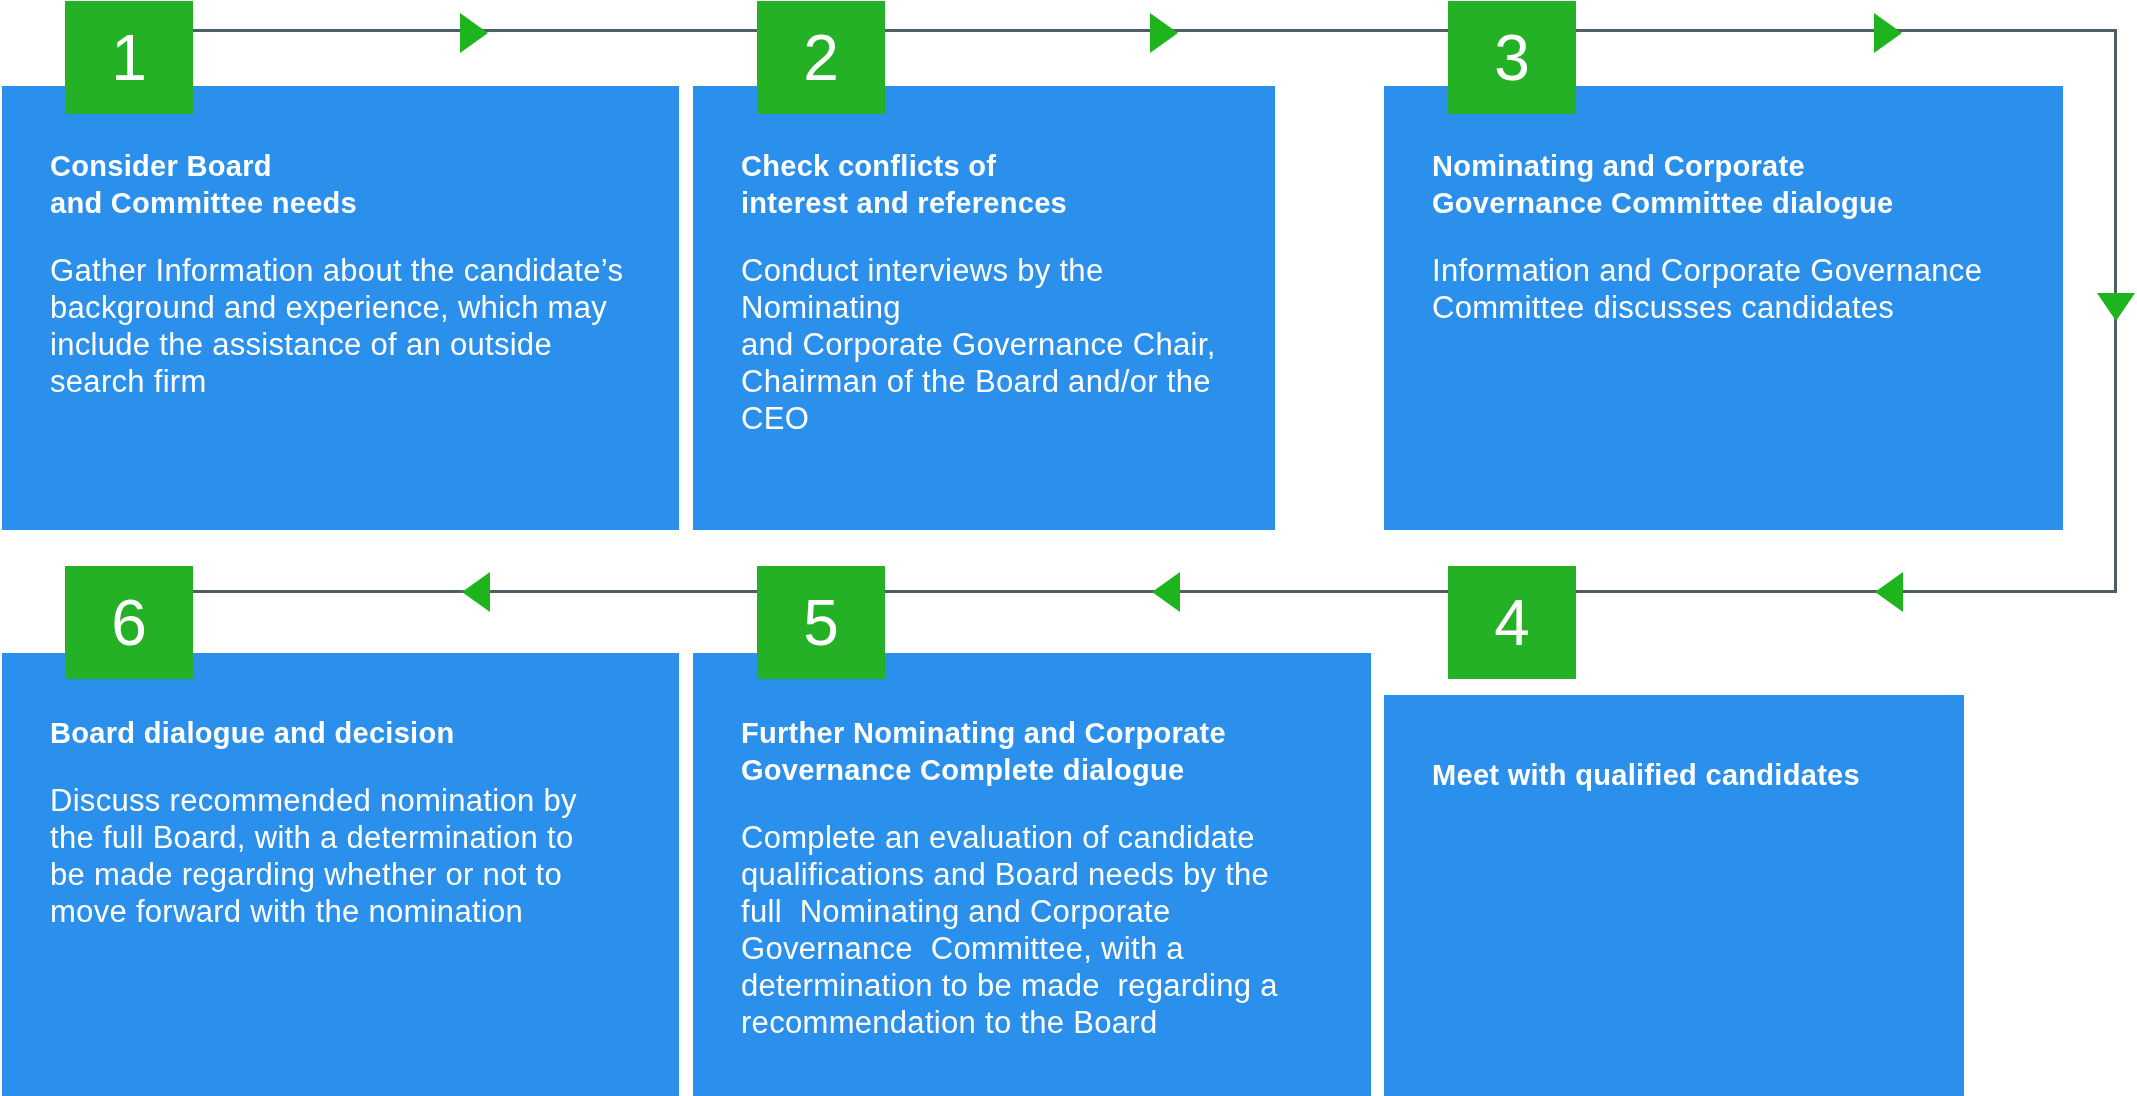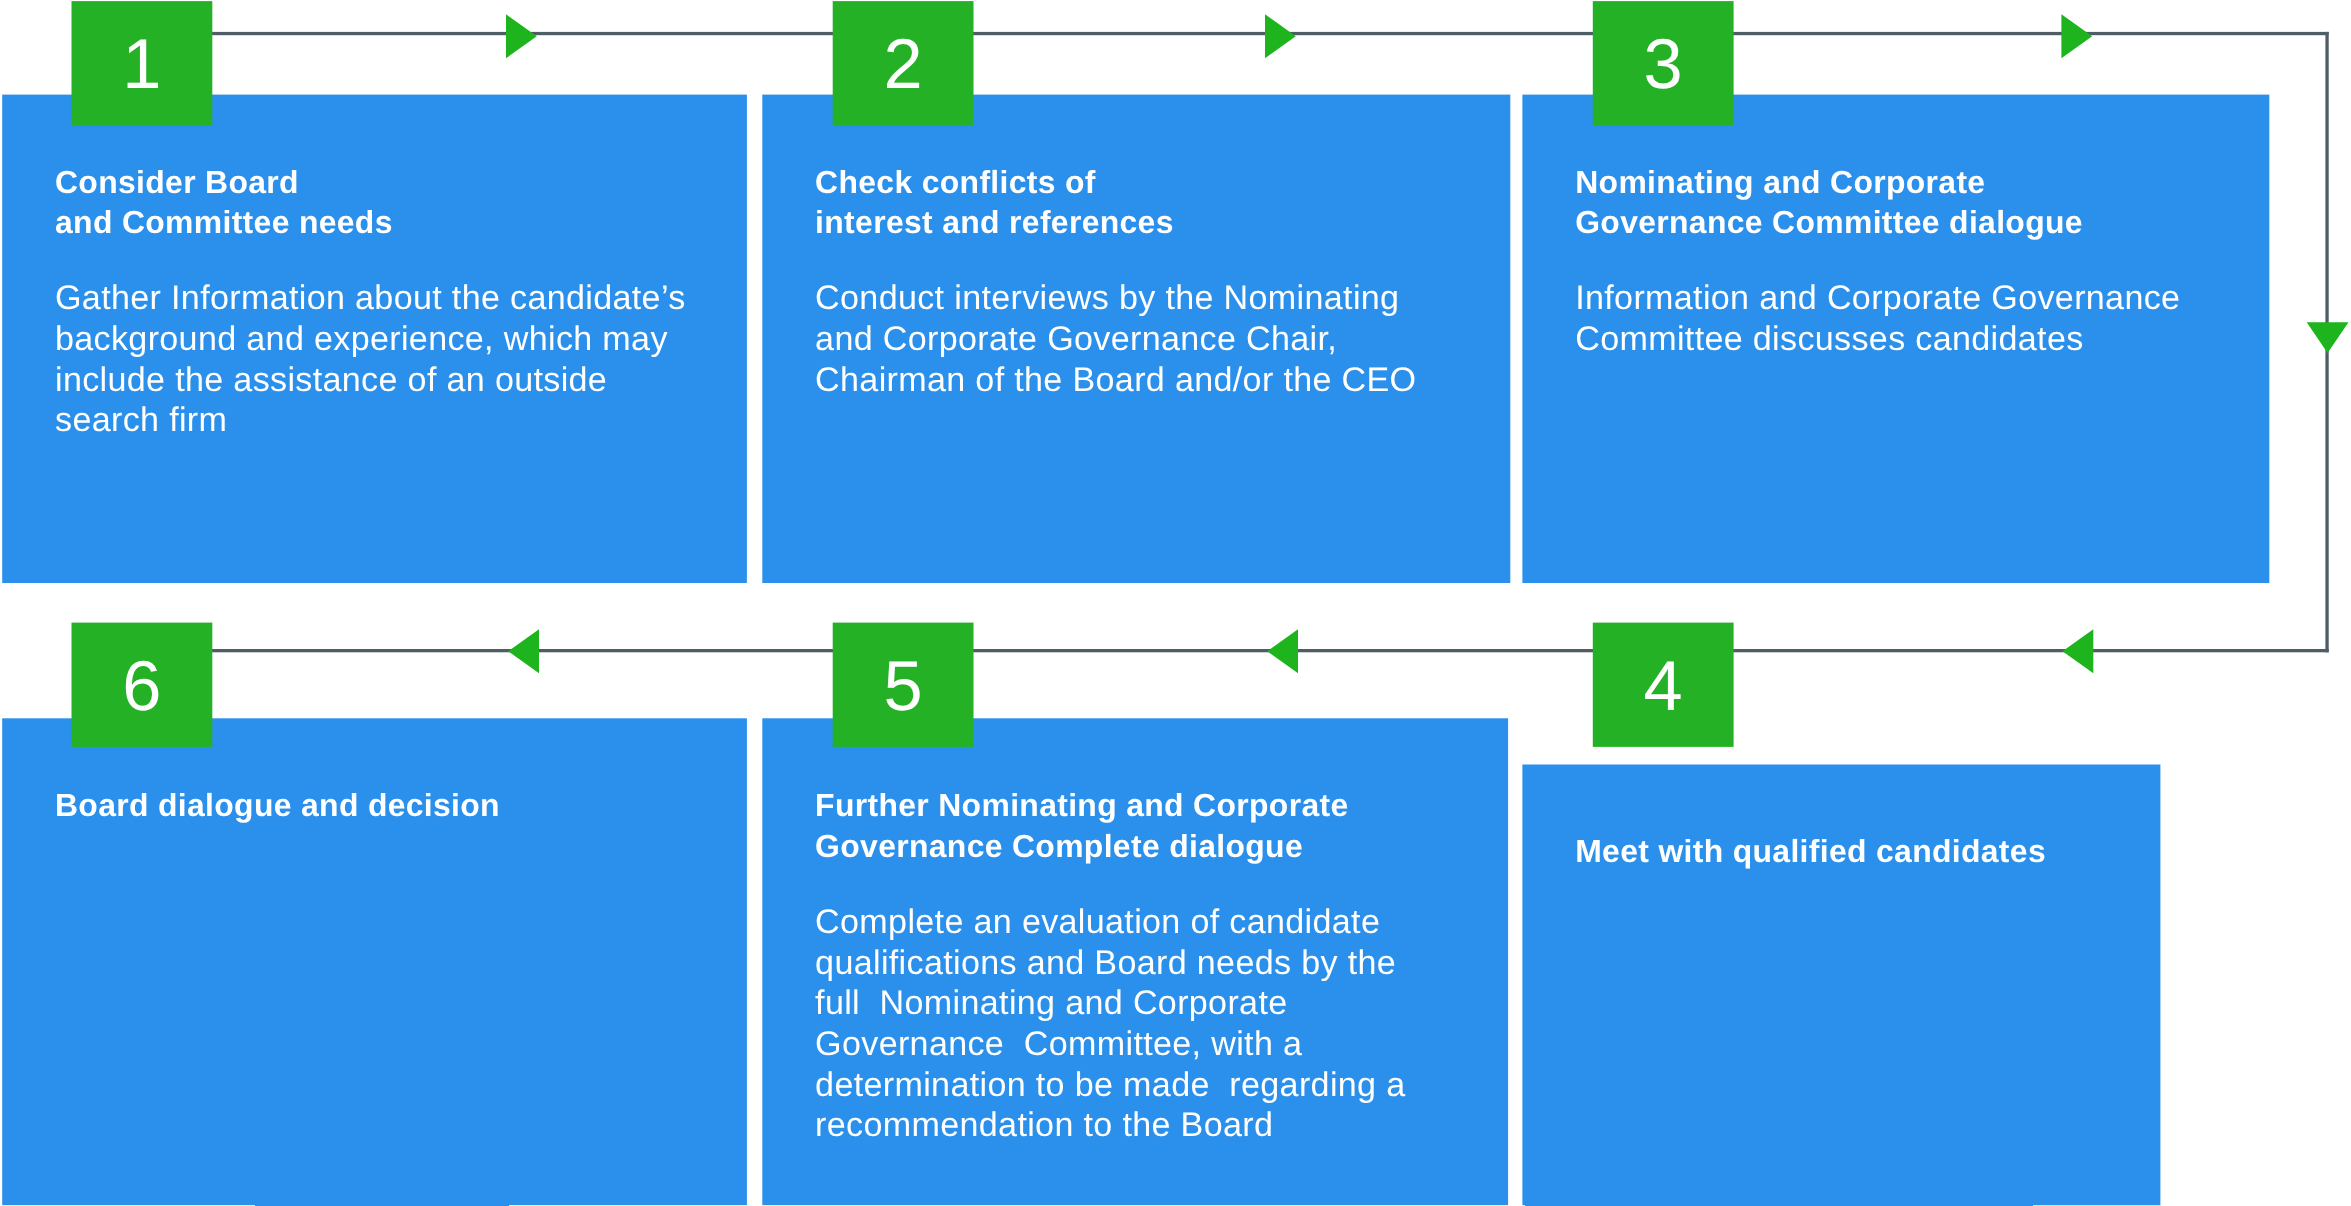--- a/index.html
+++ b/index.html
@@ -49,21 +49,21 @@
 
   
   .card {
     position: absolute;
     background: var(--blue);
     color: #ffffff;
     box-sizing: border-box;
     padding: 62px 38px 0 48px;
   }
   .card-1 { left: 2px;    top: 86px;  width: 677px; height: 444px; }
-  .card-2 { left: 693px;  top: 86px;  width: 680px; height: 444px; }
+  .card-2 { left: 693px;  top: 86px;  width: 582px; height: 444px; }
   .card-3 { left: 1384px; top: 86px;  width: 679px; height: 444px; }
   .card-6 { left: 2px;    top: 653px; width: 677px; height: 443px; }
   .card-5 { left: 693px;  top: 653px; width: 678px; height: 443px; }
   .card-4 { left: 1384px; top: 653px; width: 580px; height: 443px; margin-top: 42px; }
 
   .card .title {
     margin: 0;
     font-size: 29px;
     line-height: 37px;
     font-weight: bold;
@@ -125,20 +125,24 @@
   </div>
   <div class="card card-3">
     <p class="title">Nominating and Corporate
 Governance Committee dialogue</p>
     <p class="body">Information and Corporate Governance
 Committee discusses candidates</p>
   </div>
 
   <div class="card card-6">
     <p class="title">Board dialogue and decision</p>
+    <p class="body">Discuss recommended nomination by
+the full Board, with a determination to
+be made regarding whether or not to
+move forward with the nomination</p>
   </div>
   <div class="card card-5">
     <p class="title">Further Nominating and Corporate
 Governance Complete dialogue</p>
     <p class="body">Complete an evaluation of candidate
 qualifications and Board needs by the
 full  Nominating and Corporate
 Governance  Committee, with a
 determination to be made  regarding a
 recommendation to the Board</p>

